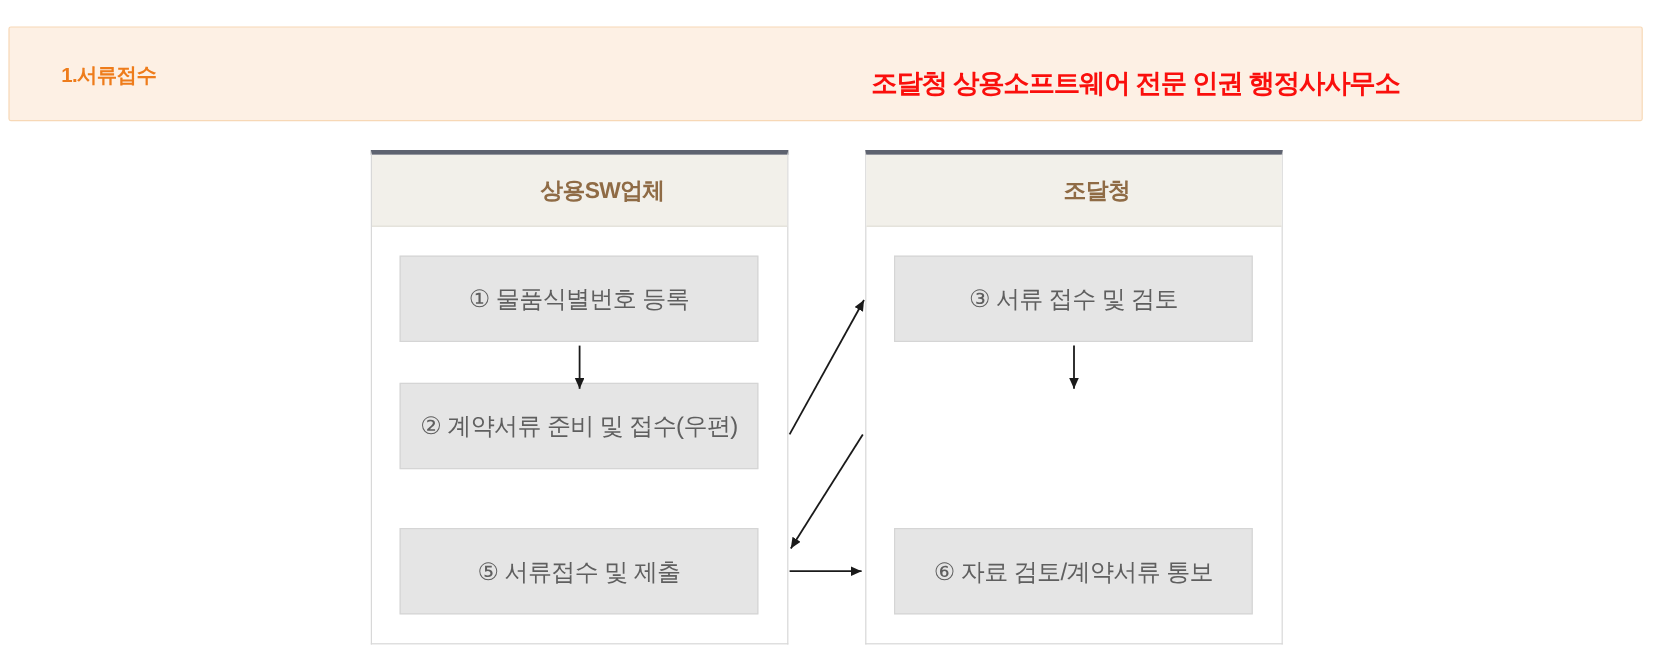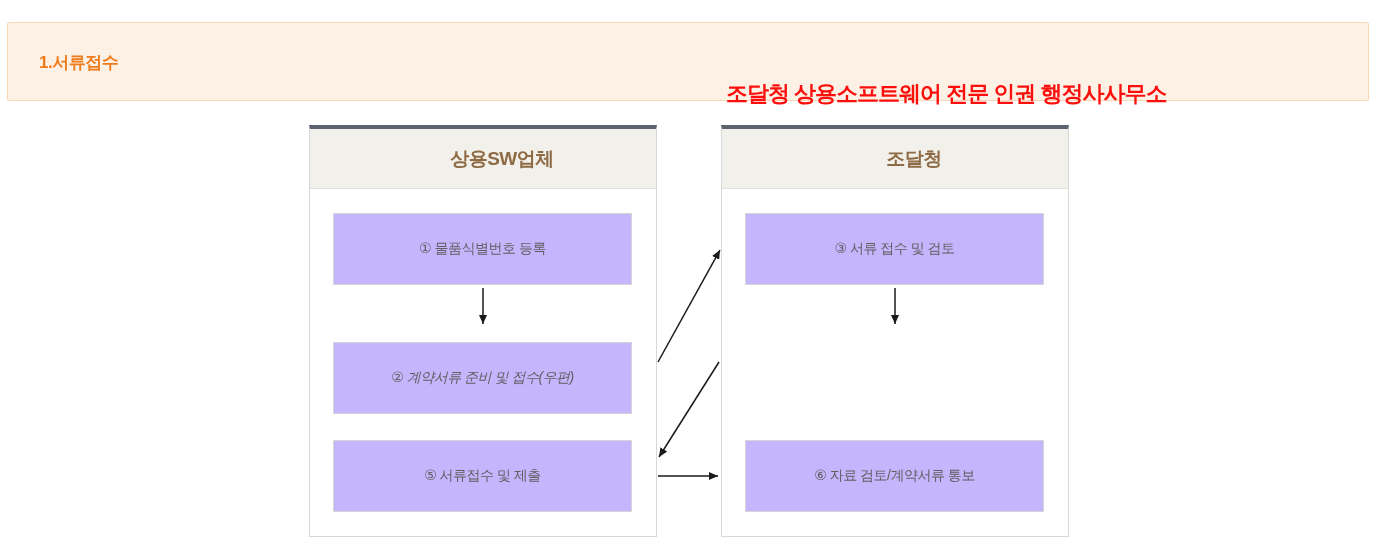--- a/index.html
+++ b/index.html
@@ -22,37 +22,36 @@
     left: 7px;
     top: 22px;
     width: 1360px;
     height: 77px;
     background: var(--banner-bg, #fdf0e4);
     border: 1px solid var(--banner-border, #f7d8b6);
     border-radius: 2px;
   }
   .banner .step-label {
     position: absolute;
-    left: 31px;
+    left: 43px;
     top: 28px;
     font-size: 17px;
     font-weight: bold;
     color: var(--step-text, #ee7c1b);
     letter-spacing: -0.5px;
   }
   .banner .office-label {
     position: absolute;
     left: 718px;
     top: 32px;
     font-size: 22px;
     font-weight: bold;
     color: var(--office-text, #fa0f0c);
     letter-spacing: -1px;
     white-space: nowrap;
-    margin-top: 24px;
   }
 
   
   .flow-column {
     position: absolute;
     top: 125px;
     width: 348px;
     height: 412px;
     box-sizing: border-box;
     background: #ffffff;
@@ -75,31 +74,31 @@
     letter-spacing: -0.5px;
     padding-left: 38px;
   }
 
   .flow-box {
     position: absolute;
     left: 23px;
     width: 297px;
     height: 70px;
     border: 1px solid var(--box-border, #d5d5d5);
-    background: #c4b5fd;
+    background: #e5e5e5;
     display: flex;
     align-items: center;
     justify-content: center;
-    font-size: 14px;
+    font-size: 20px;
     color: var(--box-text, #5f5f5f);
     letter-spacing: -0.5px;
     white-space: nowrap;
   }
   .flow-box.pos-1 { top: 84px; }
-  .flow-box.pos-2 { top: 213px; font-style: italic; }
+  .flow-box.pos-2 { top: 190px; }
   .flow-box.pos-3 { top: 311px; }
 
   
   .arrows-svg {
     position: absolute;
     left: 0;
     top: 0;
     width: 1393px;
     height: 553px;
     pointer-events: none;

